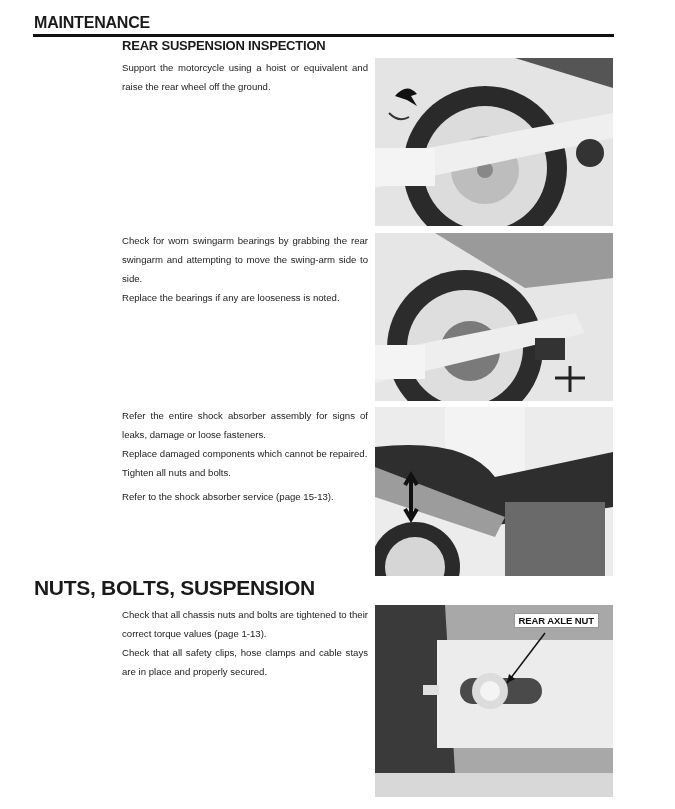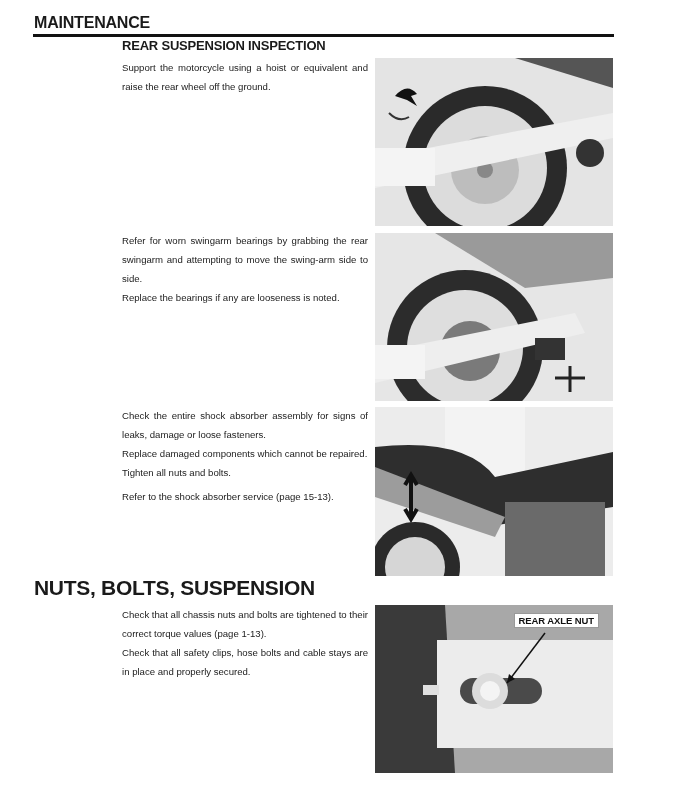--- a/index.html
+++ b/index.html
@@ -24,36 +24,36 @@
 
 <div class="abs section-header">MAINTENANCE</div>
 <div class="abs header-rule"></div>
 <div class="abs sub-title">REAR SUSPENSION INSPECTION</div>
 
 <div class="para" style="top:58px;">
   <p>Support the motorcycle using a hoist or equivalent and raise the rear wheel off the ground.</p>
 </div>
 
 <div class="para" style="top:231px;">
-  <p class="tight">Refer for worn swingarm bearings by grabbing the rear swingarm and attempting to move the swing-arm side to side.</p>
+  <p class="tight">Check for worn swingarm bearings by grabbing the rear swingarm and attempting to move the swing-arm side to side.</p>
   <p class="tight">Replace the bearings if any are looseness is noted.</p>
 </div>
 
 <div class="para" style="top:406px;">
-  <p class="tight">Check the entire shock absorber assembly for signs of leaks, damage or loose fasteners.</p>
+  <p class="tight">Refer the entire shock absorber assembly for signs of leaks, damage or loose fasteners.</p>
   <p class="tight">Replace damaged components which cannot be repaired.</p>
   <p>Tighten all nuts and bolts.</p>
   <p class="tight">Refer to the shock absorber service (page 15-13).</p>
 </div>
 
 <div class="abs big-title">NUTS, BOLTS, SUSPENSION</div>
 
 <div class="para" style="top:605px;">
   <p class="tight">Check that all chassis nuts and bolts are tightened to their correct torque values (page 1-13).</p>
-  <p class="tight">Check that all safety clips, hose bolts and cable stays are in place and properly secured.</p>
+  <p class="tight">Check that all safety clips, hose clamps and cable stays are in place and properly secured.</p>
 </div>
 
 <div class="photo" style="top:58px;height:168px;">
   <svg width="238" height="168" viewBox="0 0 238 168">
     <rect width="238" height="168" fill="#e4e4e4"></rect>
     <path d="M140 0 L238 30 L238 0 Z" fill="#555"></path>
     <circle cx="110" cy="110" r="82" fill="#2a2a2a"></circle>
     <circle cx="110" cy="110" r="62" fill="#dcdcdc"></circle>
     <circle cx="110" cy="112" r="34" fill="#bdbdbd"></circle>
     <circle cx="110" cy="112" r="8" fill="#888"></circle>
@@ -85,21 +85,21 @@
     <rect x="70" y="0" width="80" height="70" fill="#f3f3f3"></rect>
     <path d="M0 40 Q90 30 120 70 L238 45 L238 100 L110 120 Q50 100 0 85 Z" fill="#2e2e2e"></path>
     <path d="M0 60 L130 110 L120 130 L0 90 Z" fill="#9c9c9c"></path>
     <rect x="130" y="95" width="100" height="74" fill="#6a6a6a"></rect>
     <circle cx="40" cy="160" r="45" fill="#2a2a2a"></circle>
     <circle cx="40" cy="160" r="30" fill="#d6d6d6"></circle>
     <path d="M36 70 v40 M30 78 l6 -10 l6 10 M30 102 l6 10 l6 -10" stroke="#111" stroke-width="4" fill="none"></path>
   </svg>
 </div>
 
-<div class="photo" style="top:605px;height:168px;">
+<div class="photo" style="top:605px;height:192px;">
   <svg width="238" height="168" viewBox="0 0 238 168">
     <rect width="238" height="168" fill="#a8a8a8"></rect>
     <path d="M0 0 L70 0 L80 168 L0 168 Z" fill="#3a3a3a"></path>
     <rect x="62" y="35" width="176" height="108" fill="#ececec"></rect>
     <rect x="85" y="73" width="82" height="26" rx="13" fill="#4a4a4a"></rect>
     <circle cx="115" cy="86" r="18" fill="#dcdcdc"></circle>
     <circle cx="115" cy="86" r="10" fill="#f4f4f4"></circle>
     <rect x="48" y="80" width="16" height="10" fill="#e0e0e0"></rect>
     <line x1="170" y1="28" x2="132" y2="78" stroke="#111" stroke-width="1.5"></line>
     <path d="M132 78 l2 -9 l6 5 z" fill="#111"></path>

